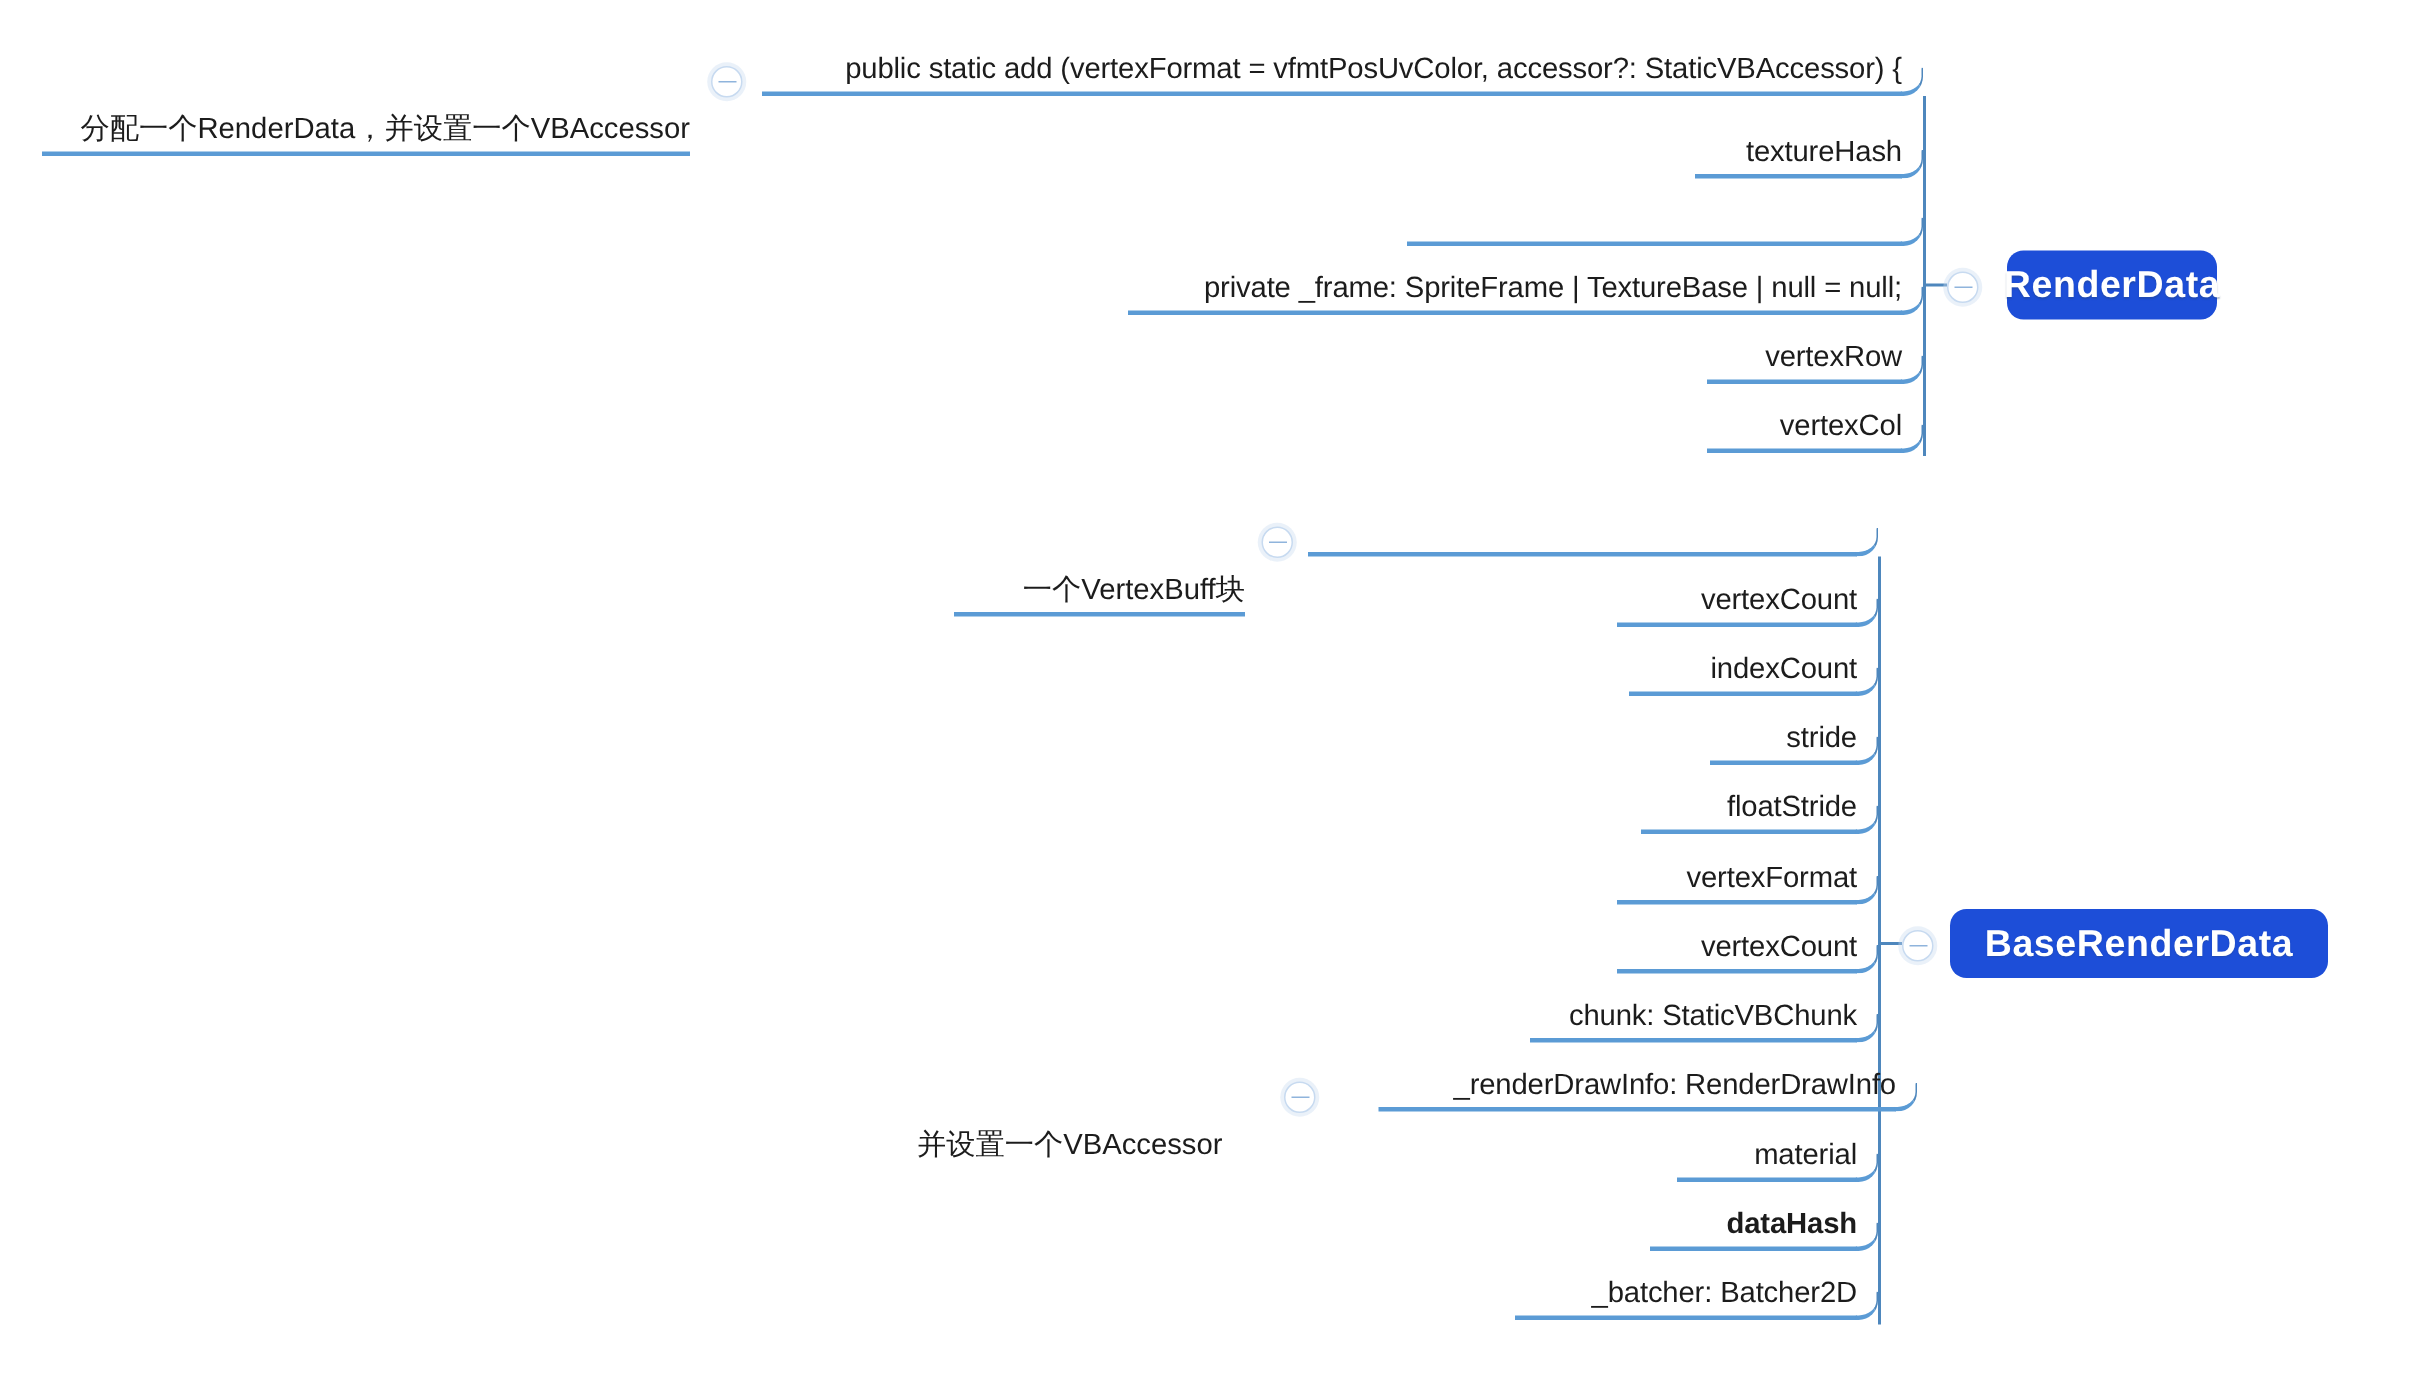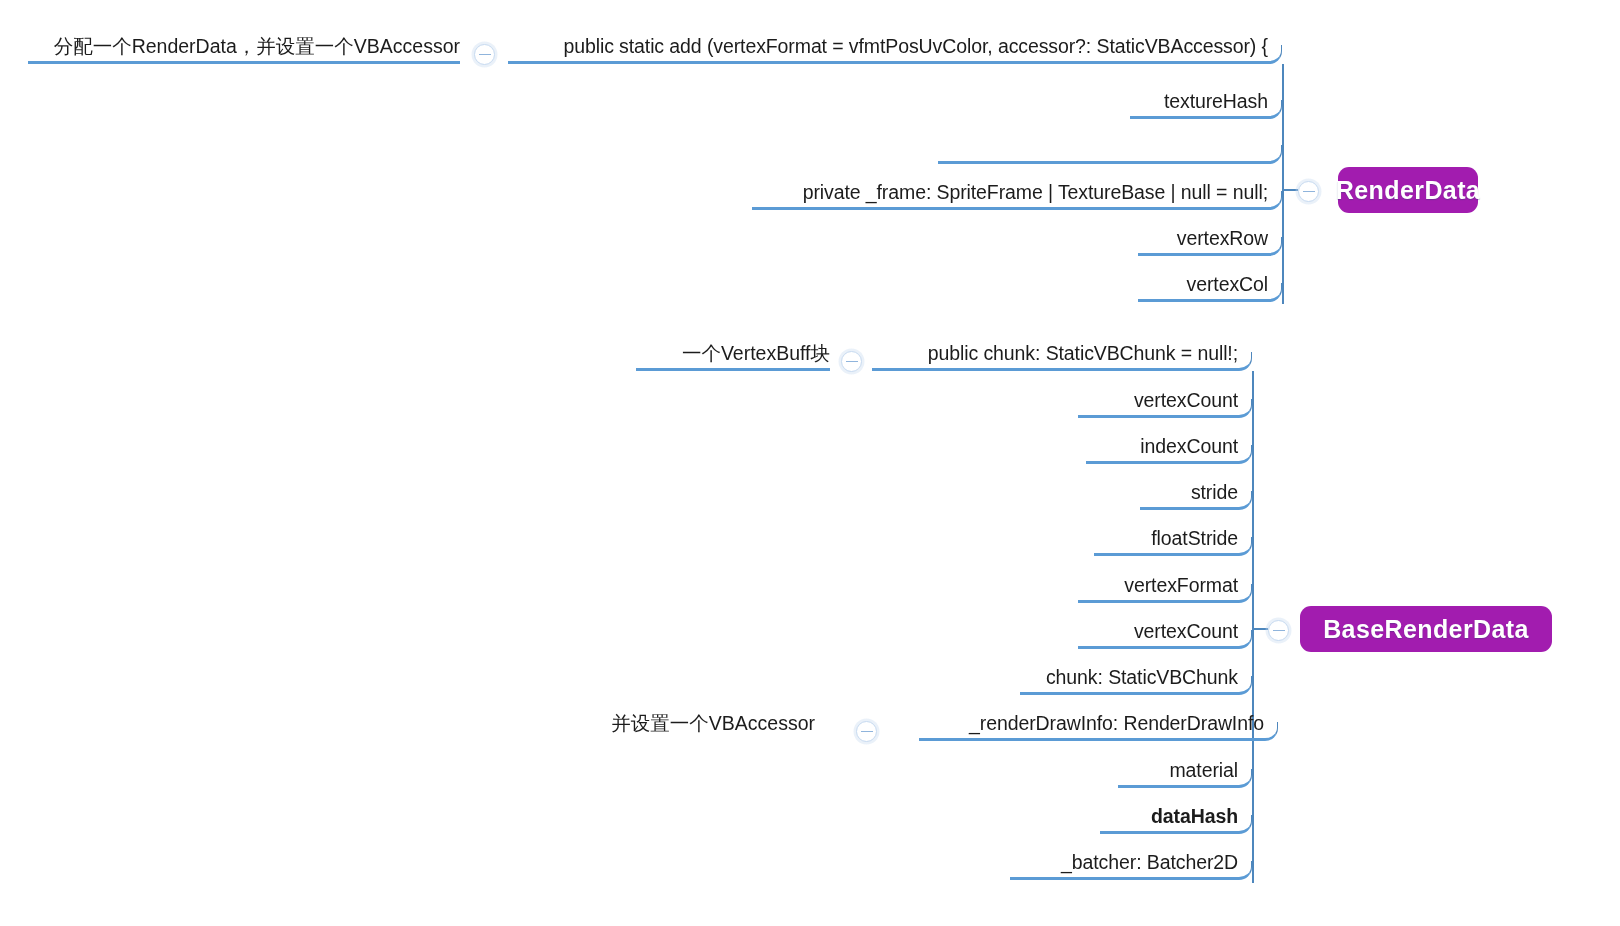--- a/index.html
+++ b/index.html
@@ -19,39 +19,39 @@
     position:absolute;left:0;right:0;bottom:0;height:3px;background:#5b9bd5;
   }
   
   .row .elbow{
     position:absolute;right:-14px;bottom:0;width:14px;height:16px;
     border-left:0;border-bottom:3px solid #5b9bd5;
     border-right:1.6px solid #4e87bd;
     border-bottom-right-radius:13px;
   }
   
-  .note{position:absolute;white-space:nowrap;}
+  .note{position:absolute;white-space:nowrap;margin-top:40px;}
   .note .txt{
     position:absolute;bottom:6px;right:0;font-size:19.5px;line-height:24px;
     color:#1c1c1c;white-space:nowrap;
   }
   .note .uline{position:absolute;left:0;right:0;bottom:0;height:3px;background:#5b9bd5;}
   
   .toggle{
     position:absolute;width:19px;height:19px;border-radius:50%;
     background:#ffffff;border:1.6px solid #c7daf0;
     box-shadow:0 0 0 2.5px rgba(199,218,240,.38);
   }
   .toggle::before{
     content:"";position:absolute;left:3.5px;right:3.5px;top:50%;
     height:1.6px;margin-top:-0.8px;background:#8fb4dc;
   }
   
   .badge{
-    position:absolute;border-radius:11px;background:#a21caf;
+    position:absolute;border-radius:11px;background:#1d4ed8;
     display:flex;align-items:center;justify-content:center;
     color:#ffffff;font-weight:bold;font-size:25px;letter-spacing:.4px;
     text-shadow:0 1px 1px rgba(40,70,110,.35);
   }
   
   .trunk{position:absolute;width:1.6px;background:#4e87bd;}
   
   .stub{position:absolute;height:1.6px;background:#4e87bd;}
 </style>
 </head>
@@ -108,21 +108,20 @@
 </div>
 
 <div class="note" style="left:636px;top:337px;width:194px;height:34px;">
   <span class="txt">一个VertexBuff块</span>
   <span class="uline"></span>
 </div>
 
 <div class="toggle" style="left:841px;top:351px;"></div>
 
 <div class="row" style="left:872px;top:337px;width:366px;height:34px;">
-  <span class="txt">public chunk: StaticVBChunk = null!;</span>
   <span class="uline"></span>
   <span class="elbow"></span>
 </div>
 
 <div class="trunk" style="left:1252px;top:371px;height:512px;"></div>
 <div class="stub" style="left:1252px;top:628px;width:16px;"></div>
 
 <div class="row" style="left:1078px;top:384px;width:160px;height:34px;">
   <span class="txt">vertexCount</span>
   <span class="uline"></span>

